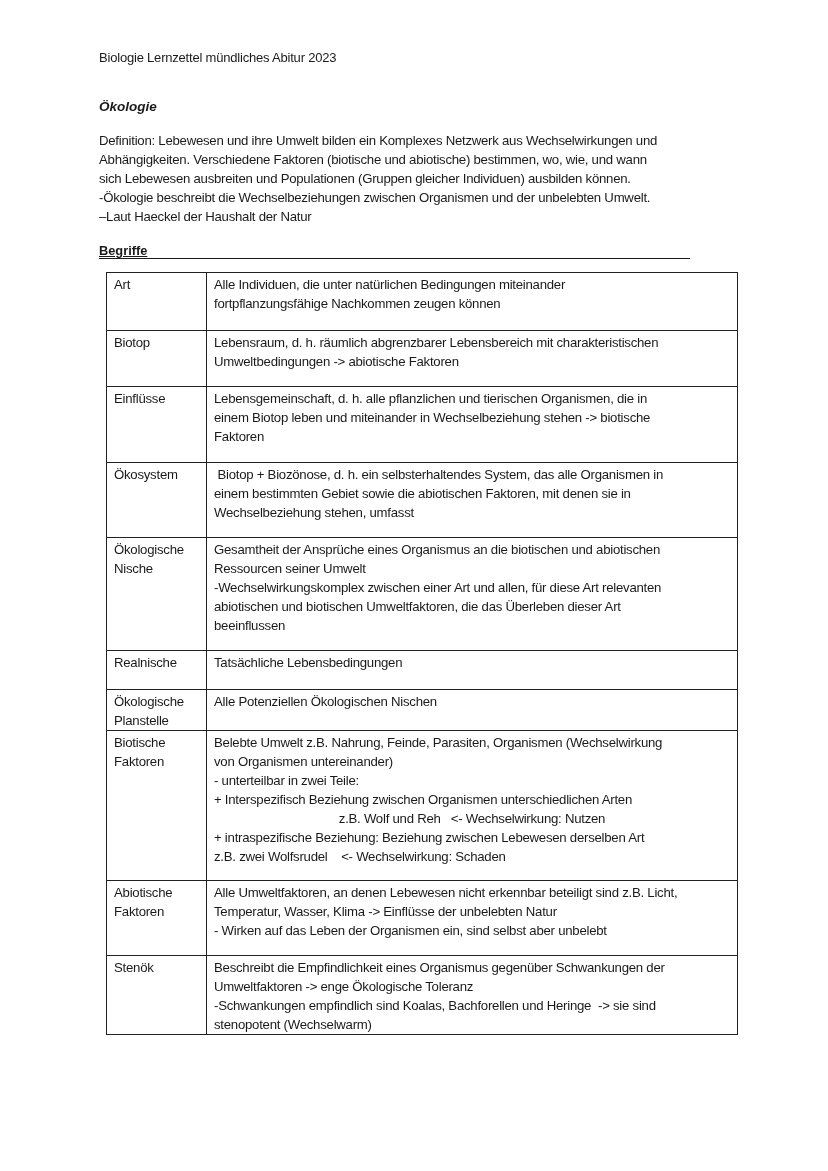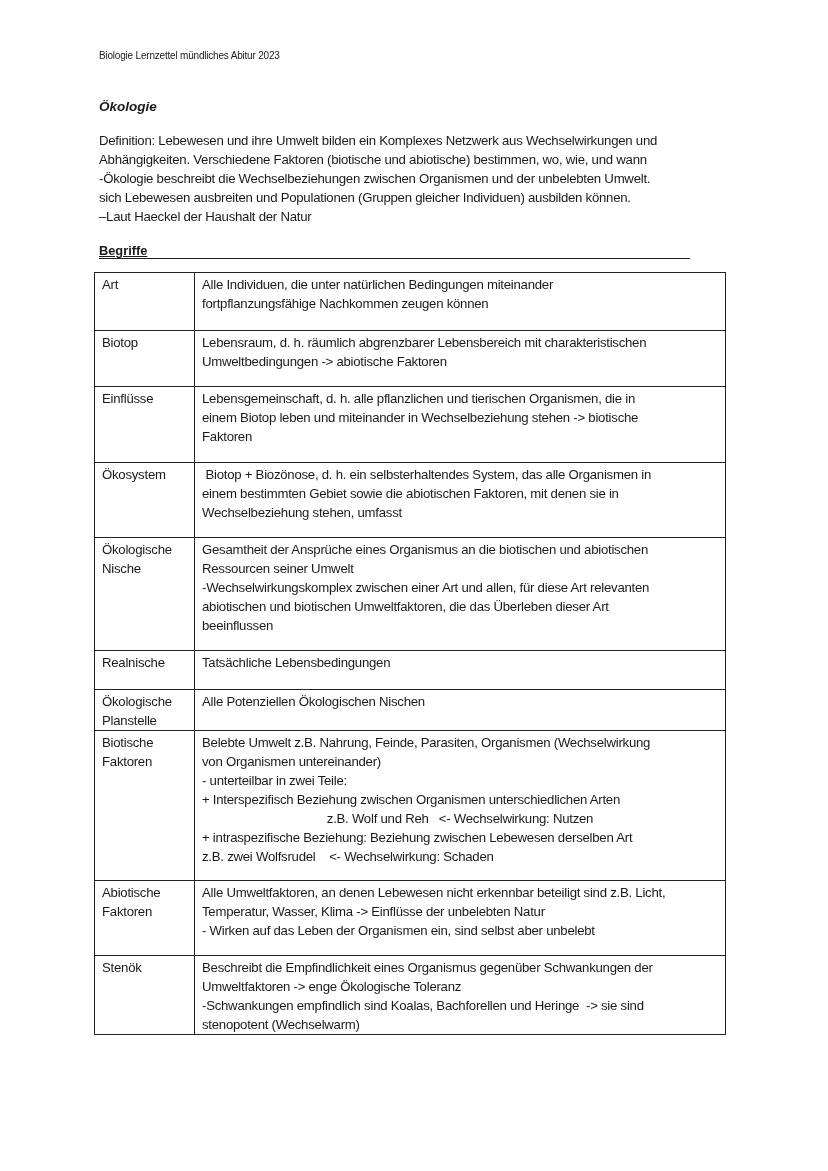--- a/index.html
+++ b/index.html
@@ -2,39 +2,39 @@
 <html><head>
   <meta charset="utf-8">
   <style>
     html, body { margin: 0; padding: 0; background: #ffffff; }
     body {
       width: 828px; height: 1171px; position: relative; overflow: hidden;
       font-family: "Liberation Sans", sans-serif; color: #1a1a1a;
     }
     .page-header {
       position: absolute; left: 99px; top: 50px;
-      font-size: 10px; letter-spacing: -0.2px;
+      font-size: 13px; letter-spacing: -0.2px;
     }
     .section-title {
       position: absolute; left: 99px; top: 99px;
       font-size: 13.5px; font-weight: bold; font-style: italic;
     }
     .definition {
       position: absolute; left: 99px; top: 131px; width: 640px;
       font-size: 13.2px; line-height: 19px; letter-spacing: -0.25px;
     }
     .definition p { margin: 0; white-space: nowrap; }
     .terms-heading {
       position: absolute; left: 99px; top: 243px; width: 591px;
       font-size: 12.8px; font-weight: bold;
       border-bottom: 1.3px solid #1a1a1a; line-height: 16px; height: 15px;
     }
     .terms-heading span { text-decoration: underline; }
     table.terms {
-      position: absolute; left: 94px; top: 272px; width: 632px;
+      position: absolute; left: 106px; top: 272px; width: 632px;
       border-collapse: collapse; table-layout: fixed;
       font-size: 13.2px; letter-spacing: -0.25px;
     }
     table.terms td {
       border: 1.2px solid #222;
       vertical-align: top; padding: 2px 7px 0 7px;
       line-height: 19px;
     }
     table.terms td.term { width: 85px; }
     table.terms td.def p { margin: 0; white-space: nowrap; }
@@ -42,22 +42,22 @@
 </head>
 <body>
 
 <div class="page-header">Biologie Lernzettel mündliches Abitur 2023</div>
 
 <div class="section-title">Ökologie</div>
 
 <div class="definition">
   <p>Definition: Lebewesen und ihre Umwelt bilden ein Komplexes Netzwerk aus Wechselwirkungen und</p>
   <p>Abhängigkeiten. Verschiedene Faktoren (biotische und abiotische) bestimmen, wo, wie, und wann</p>
+  <p>sich Lebewesen ausbreiten und Populationen (Gruppen gleicher Individuen) ausbilden können.</p>
   <p>-Ökologie beschreibt die Wechselbeziehungen zwischen Organismen und der unbelebten Umwelt.</p>
-  <p>sich Lebewesen ausbreiten und Populationen (Gruppen gleicher Individuen) ausbilden können.</p>
   <p>–Laut Haeckel der Haushalt der Natur</p>
 </div>
 
 <div class="terms-heading">
   <span>Begriffe</span>
 </div>
 
 <table class="terms">
   <tbody id="terms-body">
       <tr style="height: 58px;">

